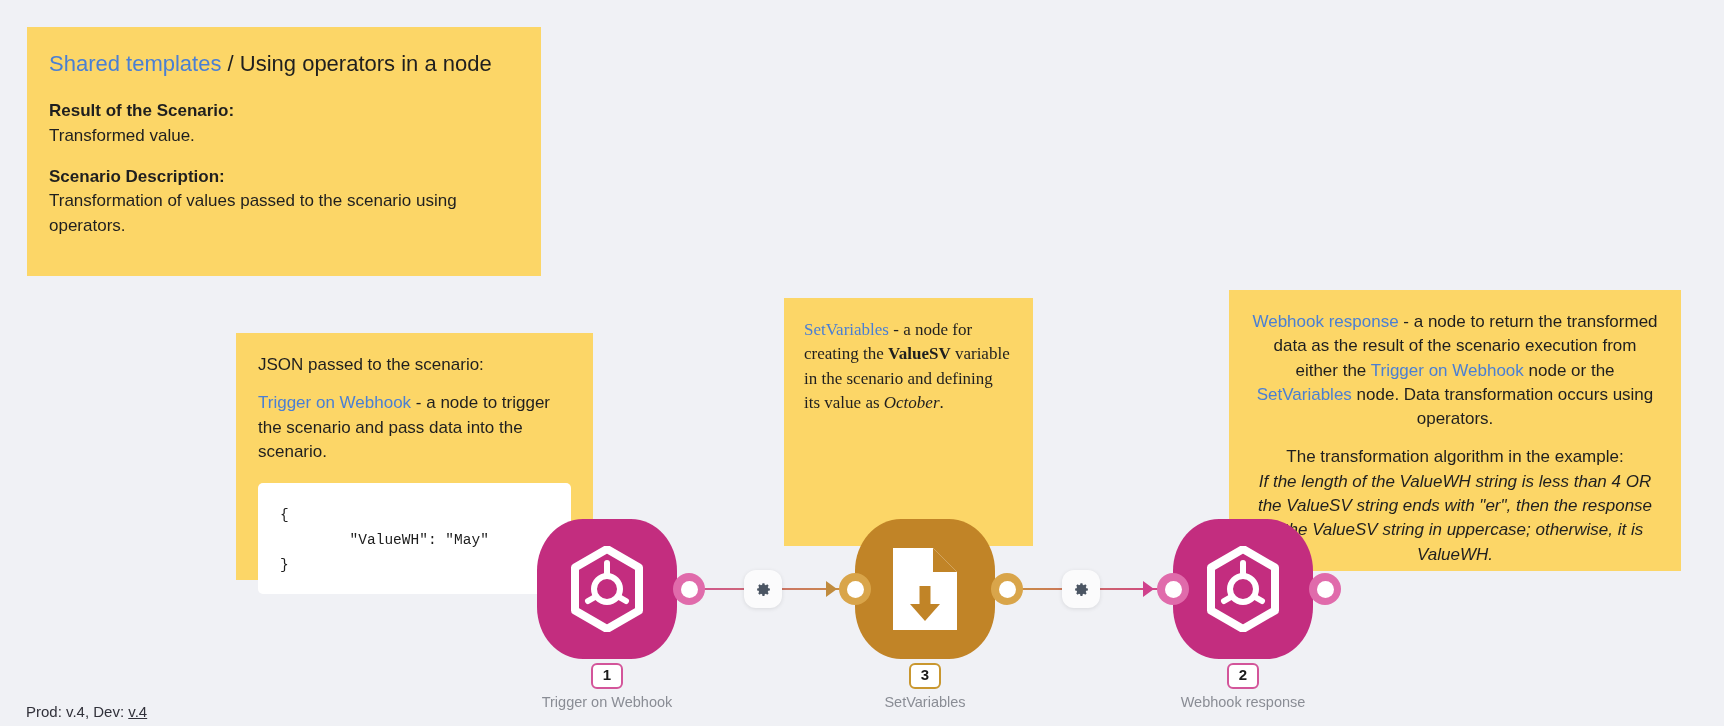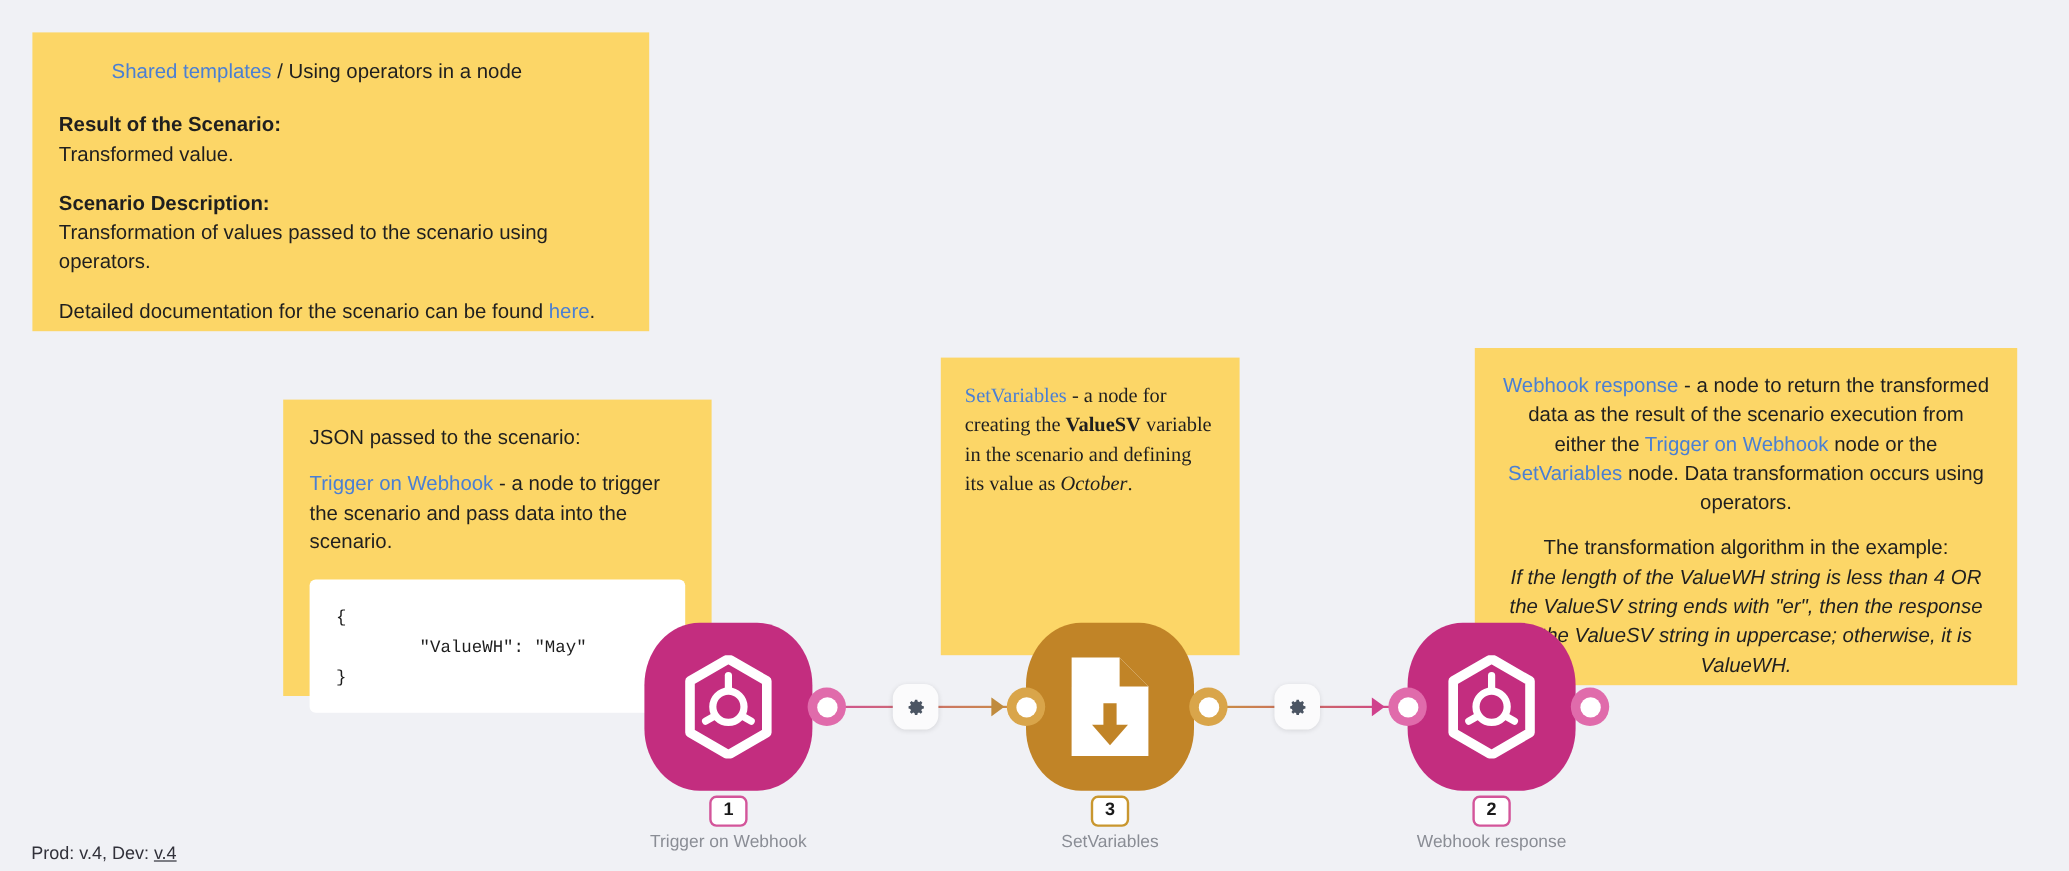--- a/index.html
+++ b/index.html
@@ -32,21 +32,21 @@
   .ital { font-style: italic; }
 
   
   #header-note {
     left: 27px;
     top: 27px;
     width: 514px;
     height: 249px;
     padding: 21px 22px;
   }
-  #header-note .crumb { font-size: 17px; margin-bottom: 20px; margin-left: 44px; }
+  #header-note .crumb { font-size: 22px; margin-bottom: 20px; }
   #header-note .sec-title { font-weight: bold; }
   #header-note .blk { margin-bottom: 17px; }
   #header-note .blk .ln { display: block; }
 
   
   #trigger-note {
     left: 236px;
     top: 333px;
     width: 357px;
     height: 247px;
@@ -179,23 +179,20 @@
     <span class="lnk">Shared templates</span><span> / </span><span>Using operators in a node</span>
   </div>
   <div class="blk">
     <span class="ln sec-title">Result of the Scenario:</span>
     <span class="ln">Transformed value.</span>
   </div>
   <div class="blk">
     <span class="ln sec-title">Scenario Description:</span>
     <span class="ln">Transformation of values passed to the scenario using operators.</span>
   </div>
-  <div>
-    <span>Detailed documentation for the scenario can be found </span><span class="lnk">here</span><span>.</span>
-  </div>
 </div>
 
 <div class="note" id="trigger-note">
   <p>JSON passed to the scenario:</p>
   <p><span class="lnk">Trigger on Webhook</span><span> - a node to trigger the scenario and pass data into the scenario.</span></p>
   <div class="code-box">{
         "ValueWH": "May"
 }</div>
 </div>
 

